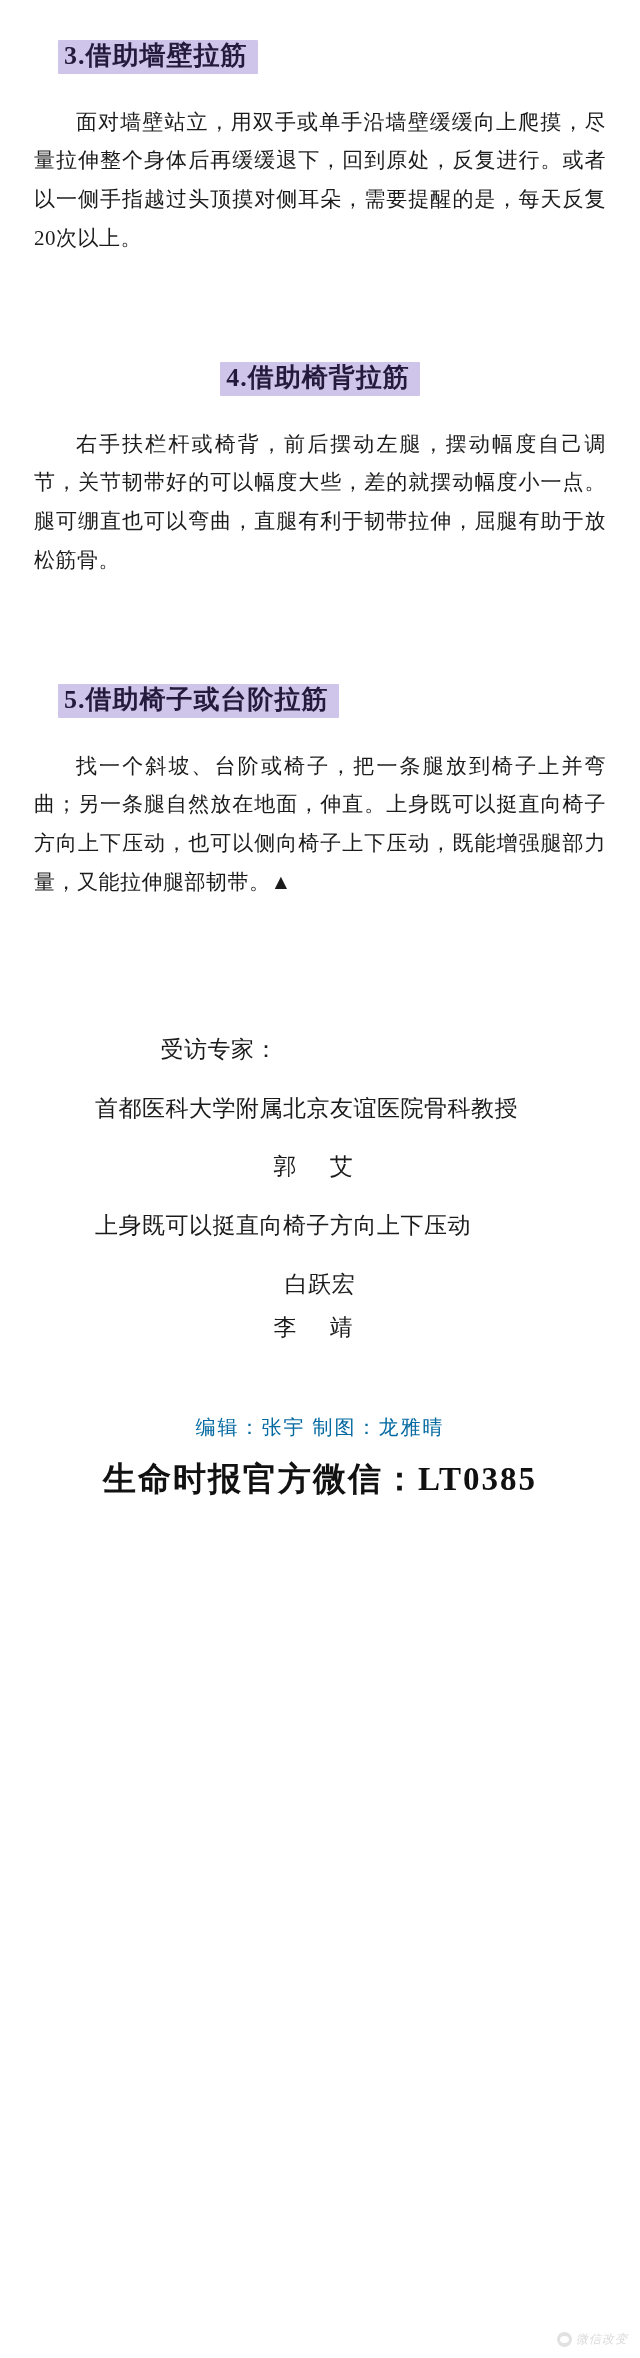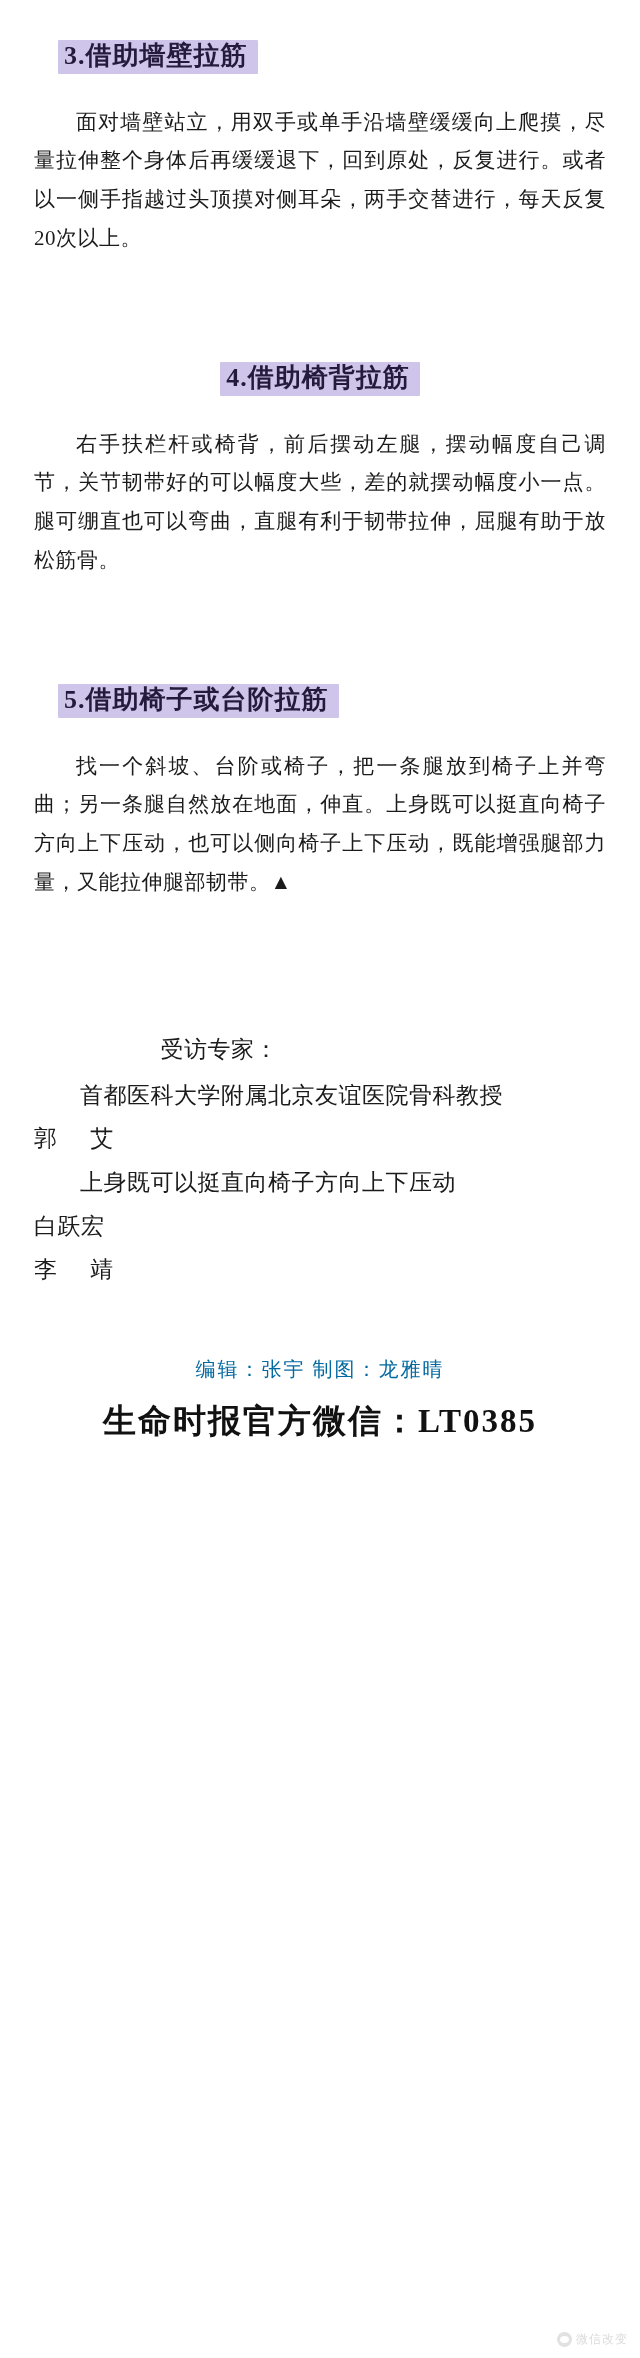--- a/index.html
+++ b/index.html
@@ -84,26 +84,26 @@
     font-size: 23px;
     line-height: 1.9;
     color: #1b1b1b;
     letter-spacing: 0.5px;
   }
   .experts .lead {
     text-indent: 5.5em;
     margin: 0 0 2px 0;
   }
   .expert-line {
-    margin: 0;
+    margin: 15px;
     text-indent: 2em;
   }
   .expert-name-right {
     display: block;
-    text-align: left;
+    text-align: center;
     margin: 0;
   }
   .expert-spread {
     letter-spacing: 0.6em;
   }
 
   
   .credits {
     text-align: center;
     font-size: 20px;
@@ -124,20 +124,21 @@
 
   
   .watermark {
     position: absolute;
     right: 12px;
     bottom: 10px;
     display: flex;
     align-items: center;
     gap: 4px;
     opacity: 0.55;
+    font-style: italic;
   }
   .watermark .wb-logo {
     width: 15px;
     height: 15px;
     border-radius: 50%;
     background: #c9c9c9;
     display: inline-block;
     position: relative;
   }
   .watermark .wb-logo::after {
@@ -161,21 +162,21 @@
 <body>
 
 <div class="page">
 
   <div class="content">
     <div style="height:38px"></div>
     <div class="heading-wrap">
       <h2 class="section-heading"><span class="htext">3.借助墙壁拉筋</span></h2>
     </div>
     <div style="height:28px"></div>
-    <p class="body-text">面对墙壁站立，用双手或单手沿墙壁缓缓向上爬摸，尽量拉伸整个身体后再缓缓退下，回到原处，反复进行。或者以一侧手指越过头顶摸对侧耳朵，两手交替进行，每天反复20次以上。</p>
+    <p class="body-text">面对墙壁站立，用双手或单手沿墙壁缓缓向上爬摸，尽量拉伸整个身体后再缓缓退下，回到原处，反复进行。或者以一侧手指越过头顶摸对侧耳朵，需要提醒的是，每天反复20次以上。</p>
   </div>
 
   <div class="block-gap-l"></div>
 
   <div class="content">
     <div class="heading-wrap center">
       <h2 class="section-heading"><span class="htext">4.借助椅背拉筋</span></h2>
     </div>
     <div style="height:28px"></div>
     <p class="body-text">右手扶栏杆或椅背，前后摆动左腿，摆动幅度自己调节，关节韧带好的可以幅度大些，差的就摆动幅度小一点。腿可绷直也可以弯曲，直腿有利于韧带拉伸，屈腿有助于放松筋骨。</p>

